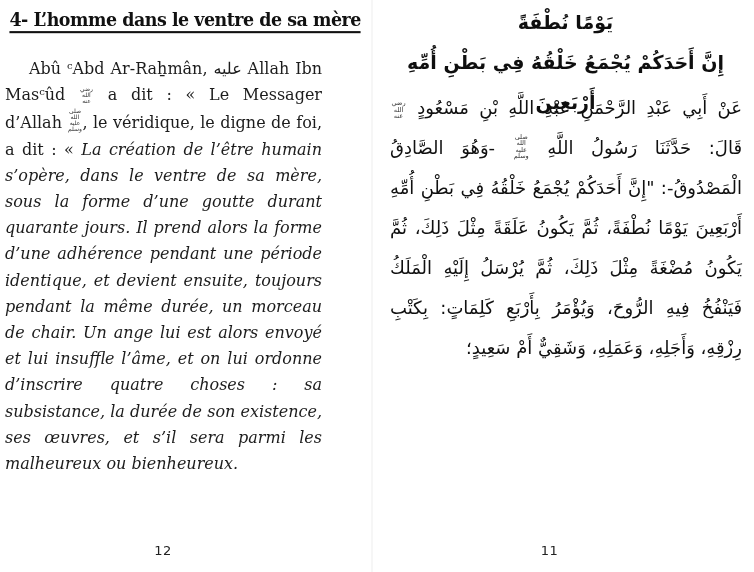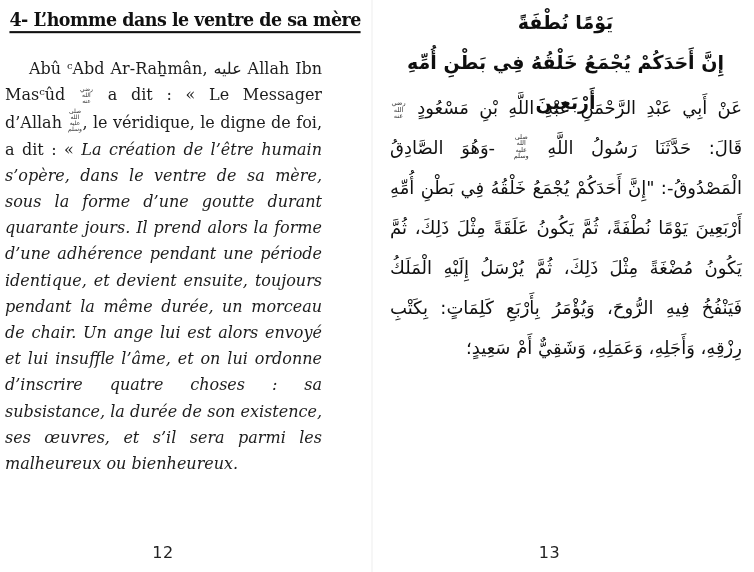--- a/index.html
+++ b/index.html
@@ -118,21 +118,21 @@
     text-align: justify;
     direction: rtl;
     color: #101010;
   }
 
   
   .pagenum {
     position: absolute;
     top: 543px;
     font-family: "DejaVu Sans", sans-serif;
-    font-size: 16px;
+    font-size: 13px;
     letter-spacing: 0.5px;
     color: #222;
     text-align: center;
   }
   .pagenum-left  { left: 4px; width: 318px; }
   .pagenum-right { left: 0;   width: 345px; }
 </style>
 </head>
 <body>
 
@@ -161,16 +161,16 @@
     </h2>
 
     <p class="ar-body">
       <span>عَنْ أَبِي عَبْدِ الرَّحْمَنِ عَبْدِ اللَّهِ بْنِ مَسْعُودٍ</span>
       <span class="hon hon-ar">رضي الله عنه</span>
       <span>قَالَ: حَدَّثَنَا رَسُولُ اللَّهِ</span>
       <span class="hon hon-ar">صلى الله عليه وسلم</span>
       <span>-وَهُوَ الصَّادِقُ الْمَصْدُوقُ-: "إِنَّ أَحَدَكُمْ يُجْمَعُ خَلْقُهُ فِي بَطْنِ أُمِّهِ أَرْبَعِينَ يَوْمًا نُطْفَةً، ثُمَّ يَكُونُ عَلَقَةً مِثْلَ ذَلِكَ، ثُمَّ يَكُونُ مُضْغَةً مِثْلَ ذَلِكَ، ثُمَّ يُرْسَلُ إِلَيْهِ الْمَلَكُ فَيَنْفُخُ فِيهِ الرُّوحَ، وَيُؤْمَرُ بِأَرْبَعِ كَلِمَاتٍ: بِكَتْبِ رِزْقِهِ، وَأَجَلِهِ، وَعَمَلِهِ، وَشَقِيٌّ أَمْ سَعِيدٍ؛</span>
     </p>
 
-    <div class="pagenum pagenum-right">13</div>
+    <div class="pagenum pagenum-right">11</div>
   </section>
 
 </div>
 
 </body></html>

